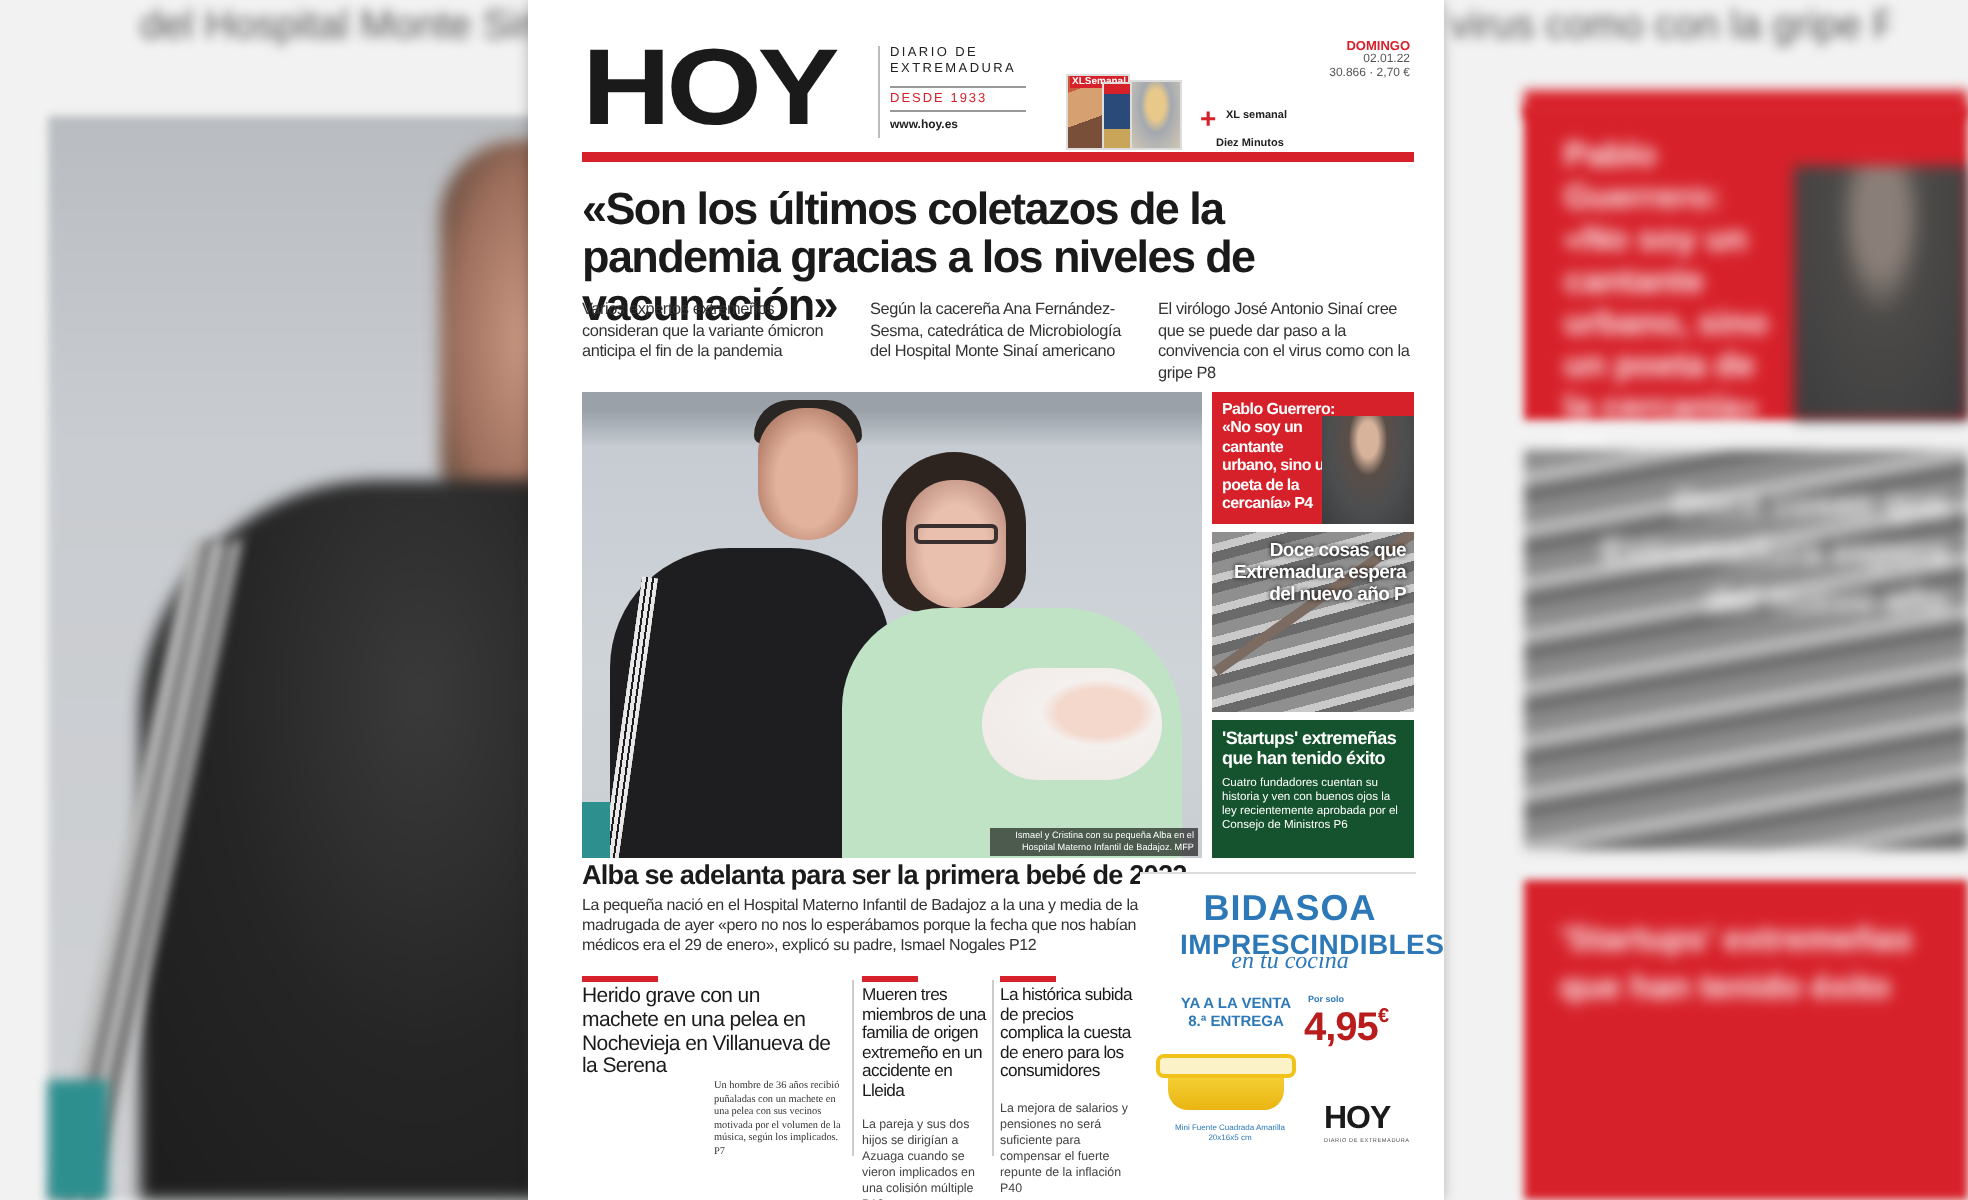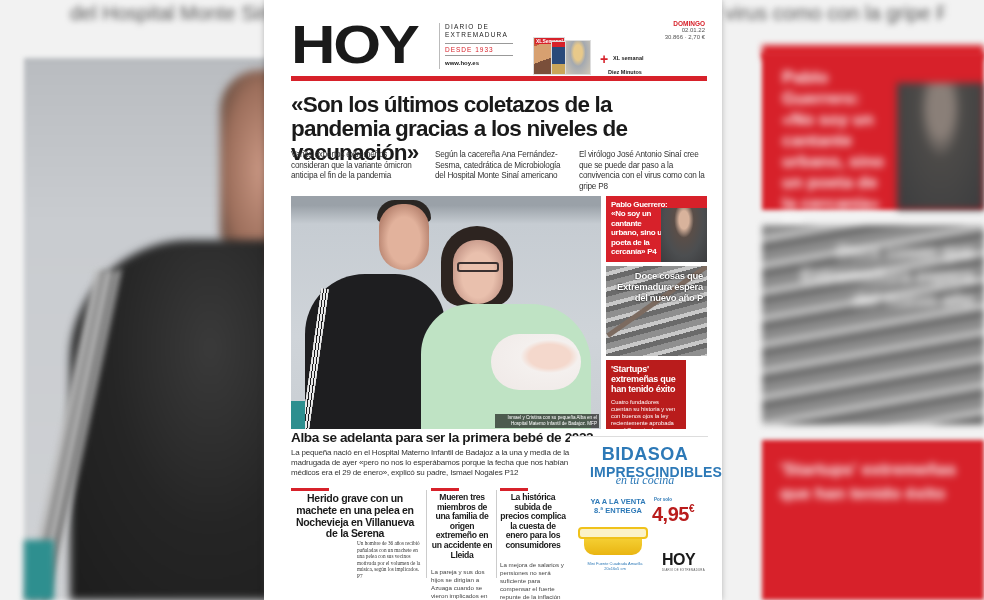--- a/index.html
+++ b/index.html
@@ -75,29 +75,29 @@
   .hero .teal { position: absolute; left: 0; top: 205px; width: 14px; height: 28px; background: #2e8f8f; }
   .caption { position: absolute; right: 2px; bottom: 1px; background: rgba(0,0,0,.6); color: #fff; font-size: 4.6px; line-height: 5.8px; padding: 1px 2px; text-align: right; width: 104px; }
 
   .side1 { position: absolute; left: 342px; top: 196px; width: 101px; height: 66px; background: #d7212a; color: #fff; }
   .side1 .txt { position: absolute; left: 5px; top: 4px; width: 58px; font-weight: bold; font-size: 8px; line-height: 9.4px; letter-spacing: -0.3px; }
   .side1 .pic { position: absolute; right: 0; top: 12px; width: 46px; height: 54px; background: radial-gradient(ellipse at 50% 22%,#d8b39c 0 15%,#5a4e48 30%,#4c4e50 60%,#3b3c3e 100%); }
   .side2 { position: absolute; left: 342px; top: 266px; width: 101px; height: 90px; overflow: hidden;
     background: repeating-linear-gradient(165deg,#8f8f8f 0 6px,#c9c9c9 6px 10px,#6a6a6a 10px 15px); }
   .side2 .rail { position: absolute; left: -10px; top: 30px; width: 130px; height: 5px; background: #7c6b60; transform: rotate(-35deg); }
   .side2 .txt { position: absolute; right: 4px; top: 4px; width: 96px; text-align: right; color: #fff; font-weight: bold; font-size: 9.5px; line-height: 11px; letter-spacing: -0.3px; text-shadow: 0 0 2px #000; }
-  .side3 { position: absolute; left: 342px; top: 360px; width: 80px; height: 69px; background: #b91c1c; color: #fff; padding: 4px 5px; }
+  .side3 { position: absolute; left: 342px; top: 360px; width: 101px; height: 69px; background: #14532d; color: #fff; padding: 4px 5px; }
   .side3 .h { font-weight: bold; font-size: 9px; line-height: 10px; letter-spacing: -0.3px; }
   .side3 .b { margin-top: 5px; font-size: 5.8px; line-height: 7px; }
 
   .baby-headline { position: absolute; left: 27px; top: 430px; width: 310px; font-weight: bold; font-size: 13.6px; line-height: 16px; color: #1a1a1a; letter-spacing: -0.4px; }
   .baby-text { position: absolute; left: 27px; top: 448px; width: 310px; font-size: 8px; line-height: 9.8px; color: #333; letter-spacing: -0.2px; }
 
   .bot-rule { position: absolute; height: 3px; background: #d7212a; }
-  .col-story .h { font-weight: bold; font-size: 10.5px; line-height: 11.8px; color: #1a1a1a; letter-spacing: -0.3px; text-align: center; }
+  .col-story .h { font-weight: normal; font-size: 10.5px; line-height: 11.8px; color: #1a1a1a; letter-spacing: -0.3px; }
   .s1 { position: absolute; left: 27px; top: 493px; width: 128px; }
   .s1 .h { font-size: 10.5px; line-height: 11.8px; }
   .s1 .lede { position: absolute; left: 0; top: 47px; width: 62px; font-size: 7.2px; line-height: 8.6px; color: #333; }
   .s1 .body { position: absolute; left: 66px; top: 47px; width: 64px; font-family: "Liberation Serif", serif; font-size: 5.2px; line-height: 6.6px; color: #333; }
   .vline { position: absolute; width: 1px; background: #ccc; }
   .s2 { position: absolute; left: 167px; top: 493px; width: 62px; }
   .s2 .h, .s3 .h { font-size: 8.6px; line-height: 9.6px; }
   .s2 .lede, .s3 .lede { margin-top: 8px; font-size: 6.2px; line-height: 8px; color: #444; }
   .s3 .lede { margin-top: 10px; }
   .s3 { position: absolute; left: 236px; top: 493px; width: 66px; }

